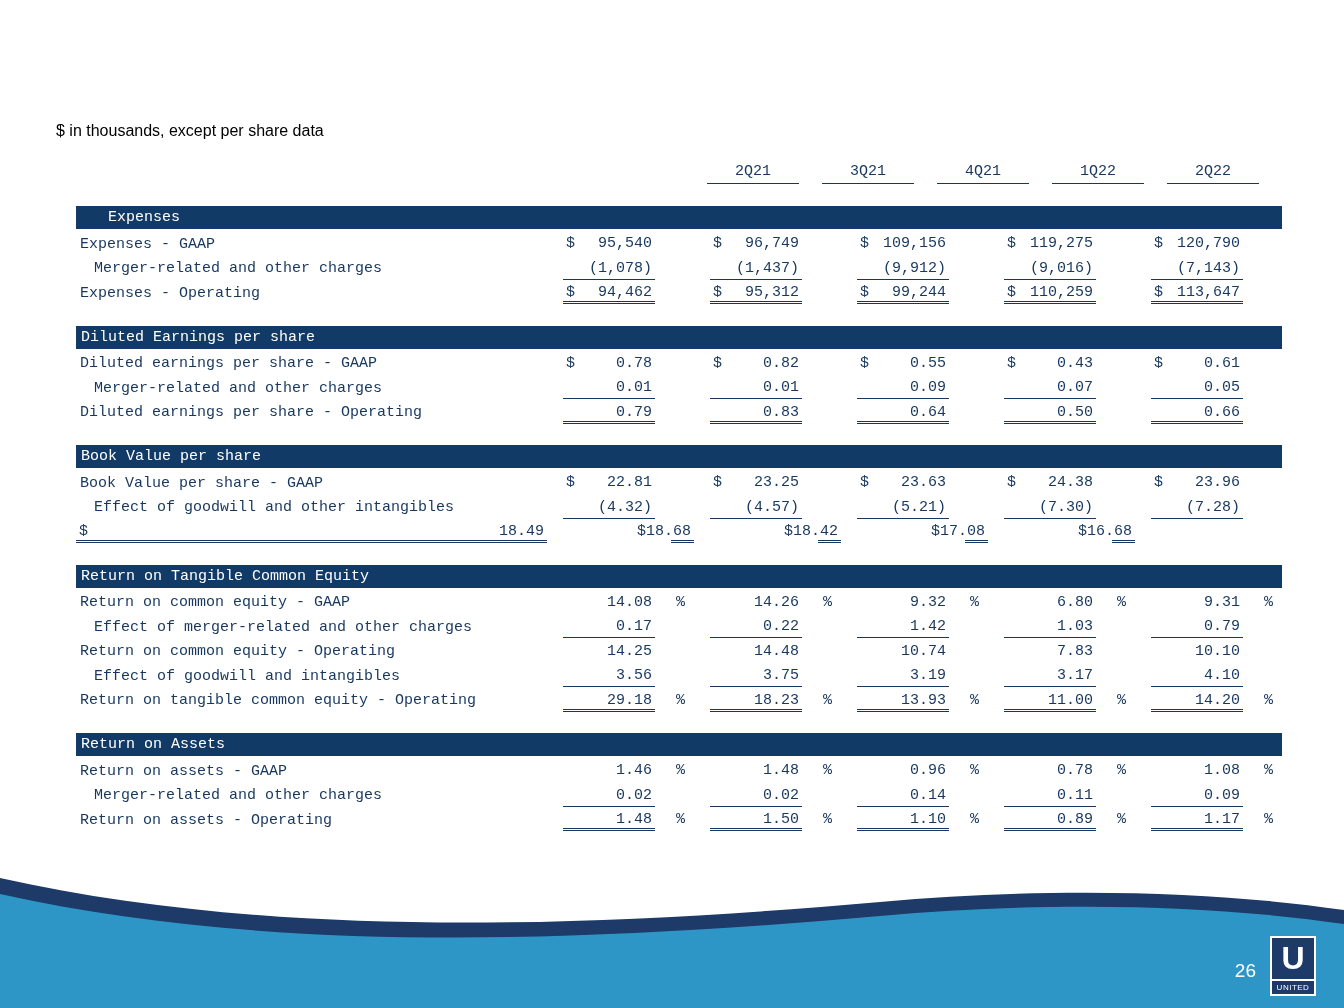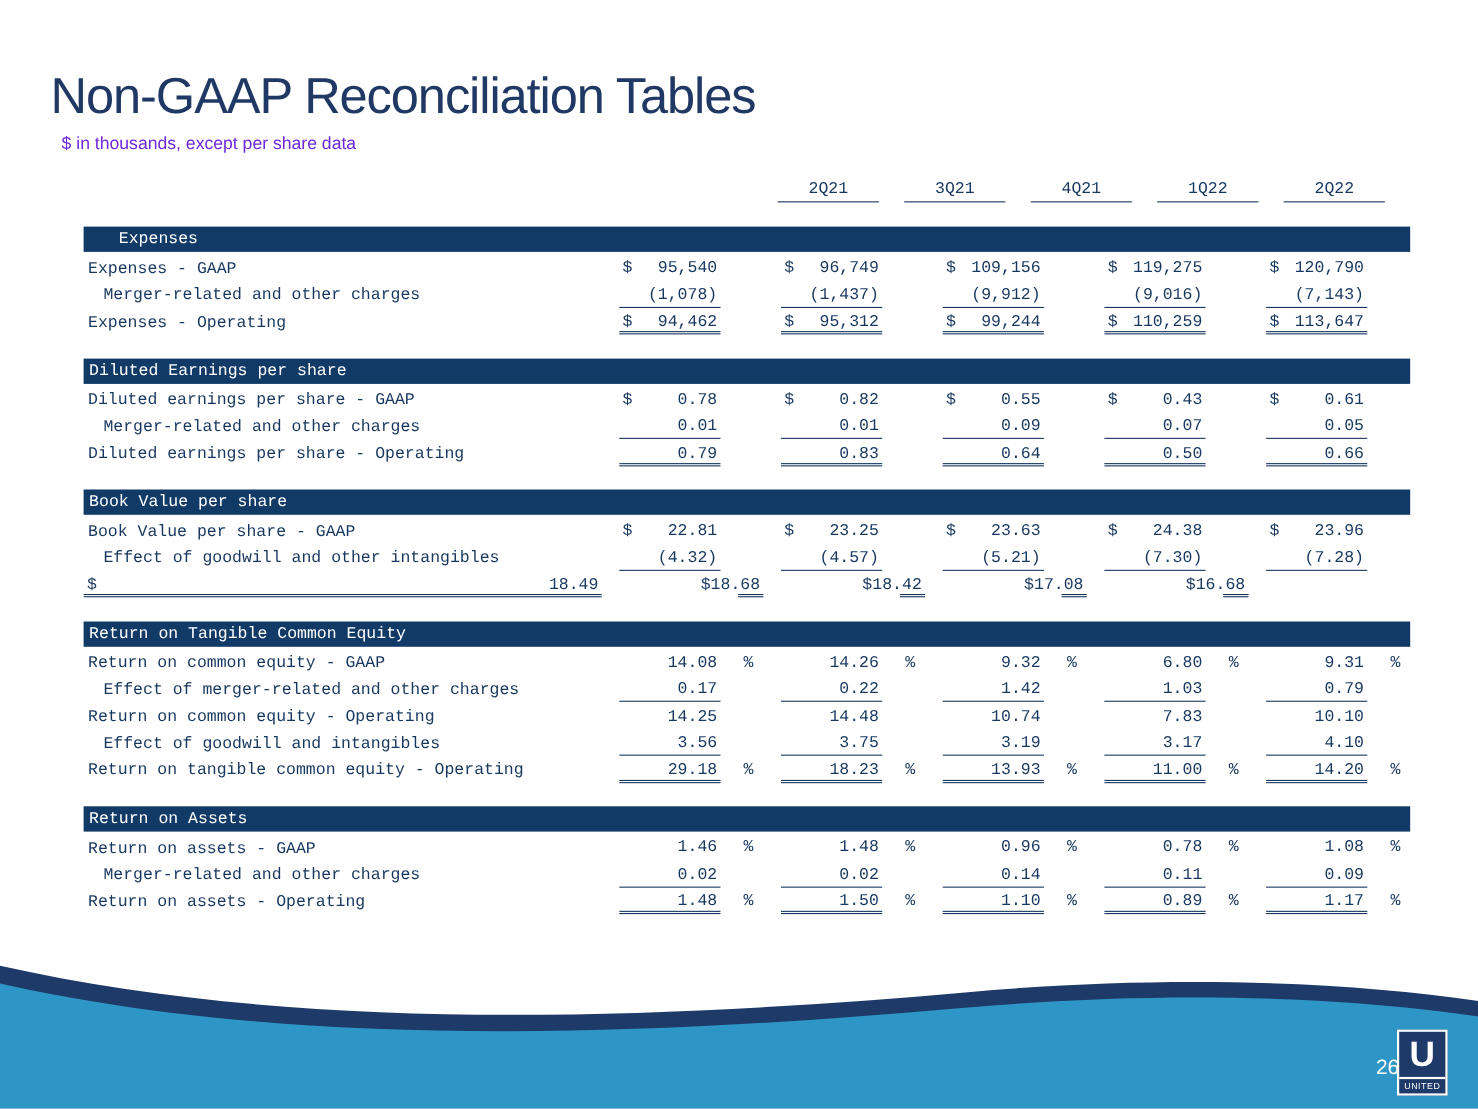--- a/index.html
+++ b/index.html
@@ -9,21 +9,21 @@
     position:relative; width:1344px; height:1008px;
     background:#ffffff; overflow:hidden;
   }
   .title {
     position:absolute; left:46px; top:60px;
     font-size:46px; font-weight:400; letter-spacing:-1px;
     color:#1f3864;
   }
   .subtitle {
     position:absolute; left:56px; top:122px;
-    font-size:16px; color:#6d28d9;
+    font-size:16px; color:#000000;
   }
   .table-wrap {
     position:absolute; left:76px; top:158px; width:1206px;
     color:#17375e;
     font-family:Liberation Mono, monospace;
   }
   .row {
     display:grid;
     grid-template-columns:1fr repeat(5, 92px 23px);
     align-items:center;
@@ -45,21 +45,21 @@
   .vbox {
     display:flex; justify-content:flex-end;
     height:22px; line-height:21px; padding:0 3px;
   }
   .dsign { margin-right:auto; }
   .u1 { border-bottom:1.3px solid #17375e; }
   .u2 { border-bottom:3px double #17375e; }
   .pct { padding-left:5px; font-size:15px; height:22px; line-height:21px; }
   .wave { position:absolute; left:0; bottom:0; width:1344px; height:140px; }
   .pagenum {
-    position:absolute; right:72px; bottom:26px;
+    position:absolute; right:88px; bottom:26px;
     color:#ffffff; font-size:19px;
   }
   .logo {
     position:absolute; right:28px; bottom:12px;
     width:46px; height:60px;
     background:#1e3a68; border:2px solid #ffffff;
     display:flex; flex-direction:column; color:#ffffff;
   }
   .logo-u {
     flex:1; text-align:center; font-size:32px; line-height:40px;
@@ -68,21 +68,20 @@
   .logo-name {
     border-top:2px solid #ffffff; text-align:center;
     font-size:8px; line-height:13px; font-weight:400; letter-spacing:.5px;
   }
 </style>
 </head>
 <body>
 
 <div class="slide">
 
-  <h1 class="title">Non-GAAP Reconciliation Tables</h1>
   <div class="subtitle">$ in thousands, except per share data</div>
 
   <div class="table-wrap">
       <div class="row header-row">
         <div class="lbl"></div>
         <div class="qhdr">2Q21</div>
         <div class="pct"></div>
         <div class="qhdr">3Q21</div>
         <div class="pct"></div>
         <div class="qhdr">4Q21</div>

